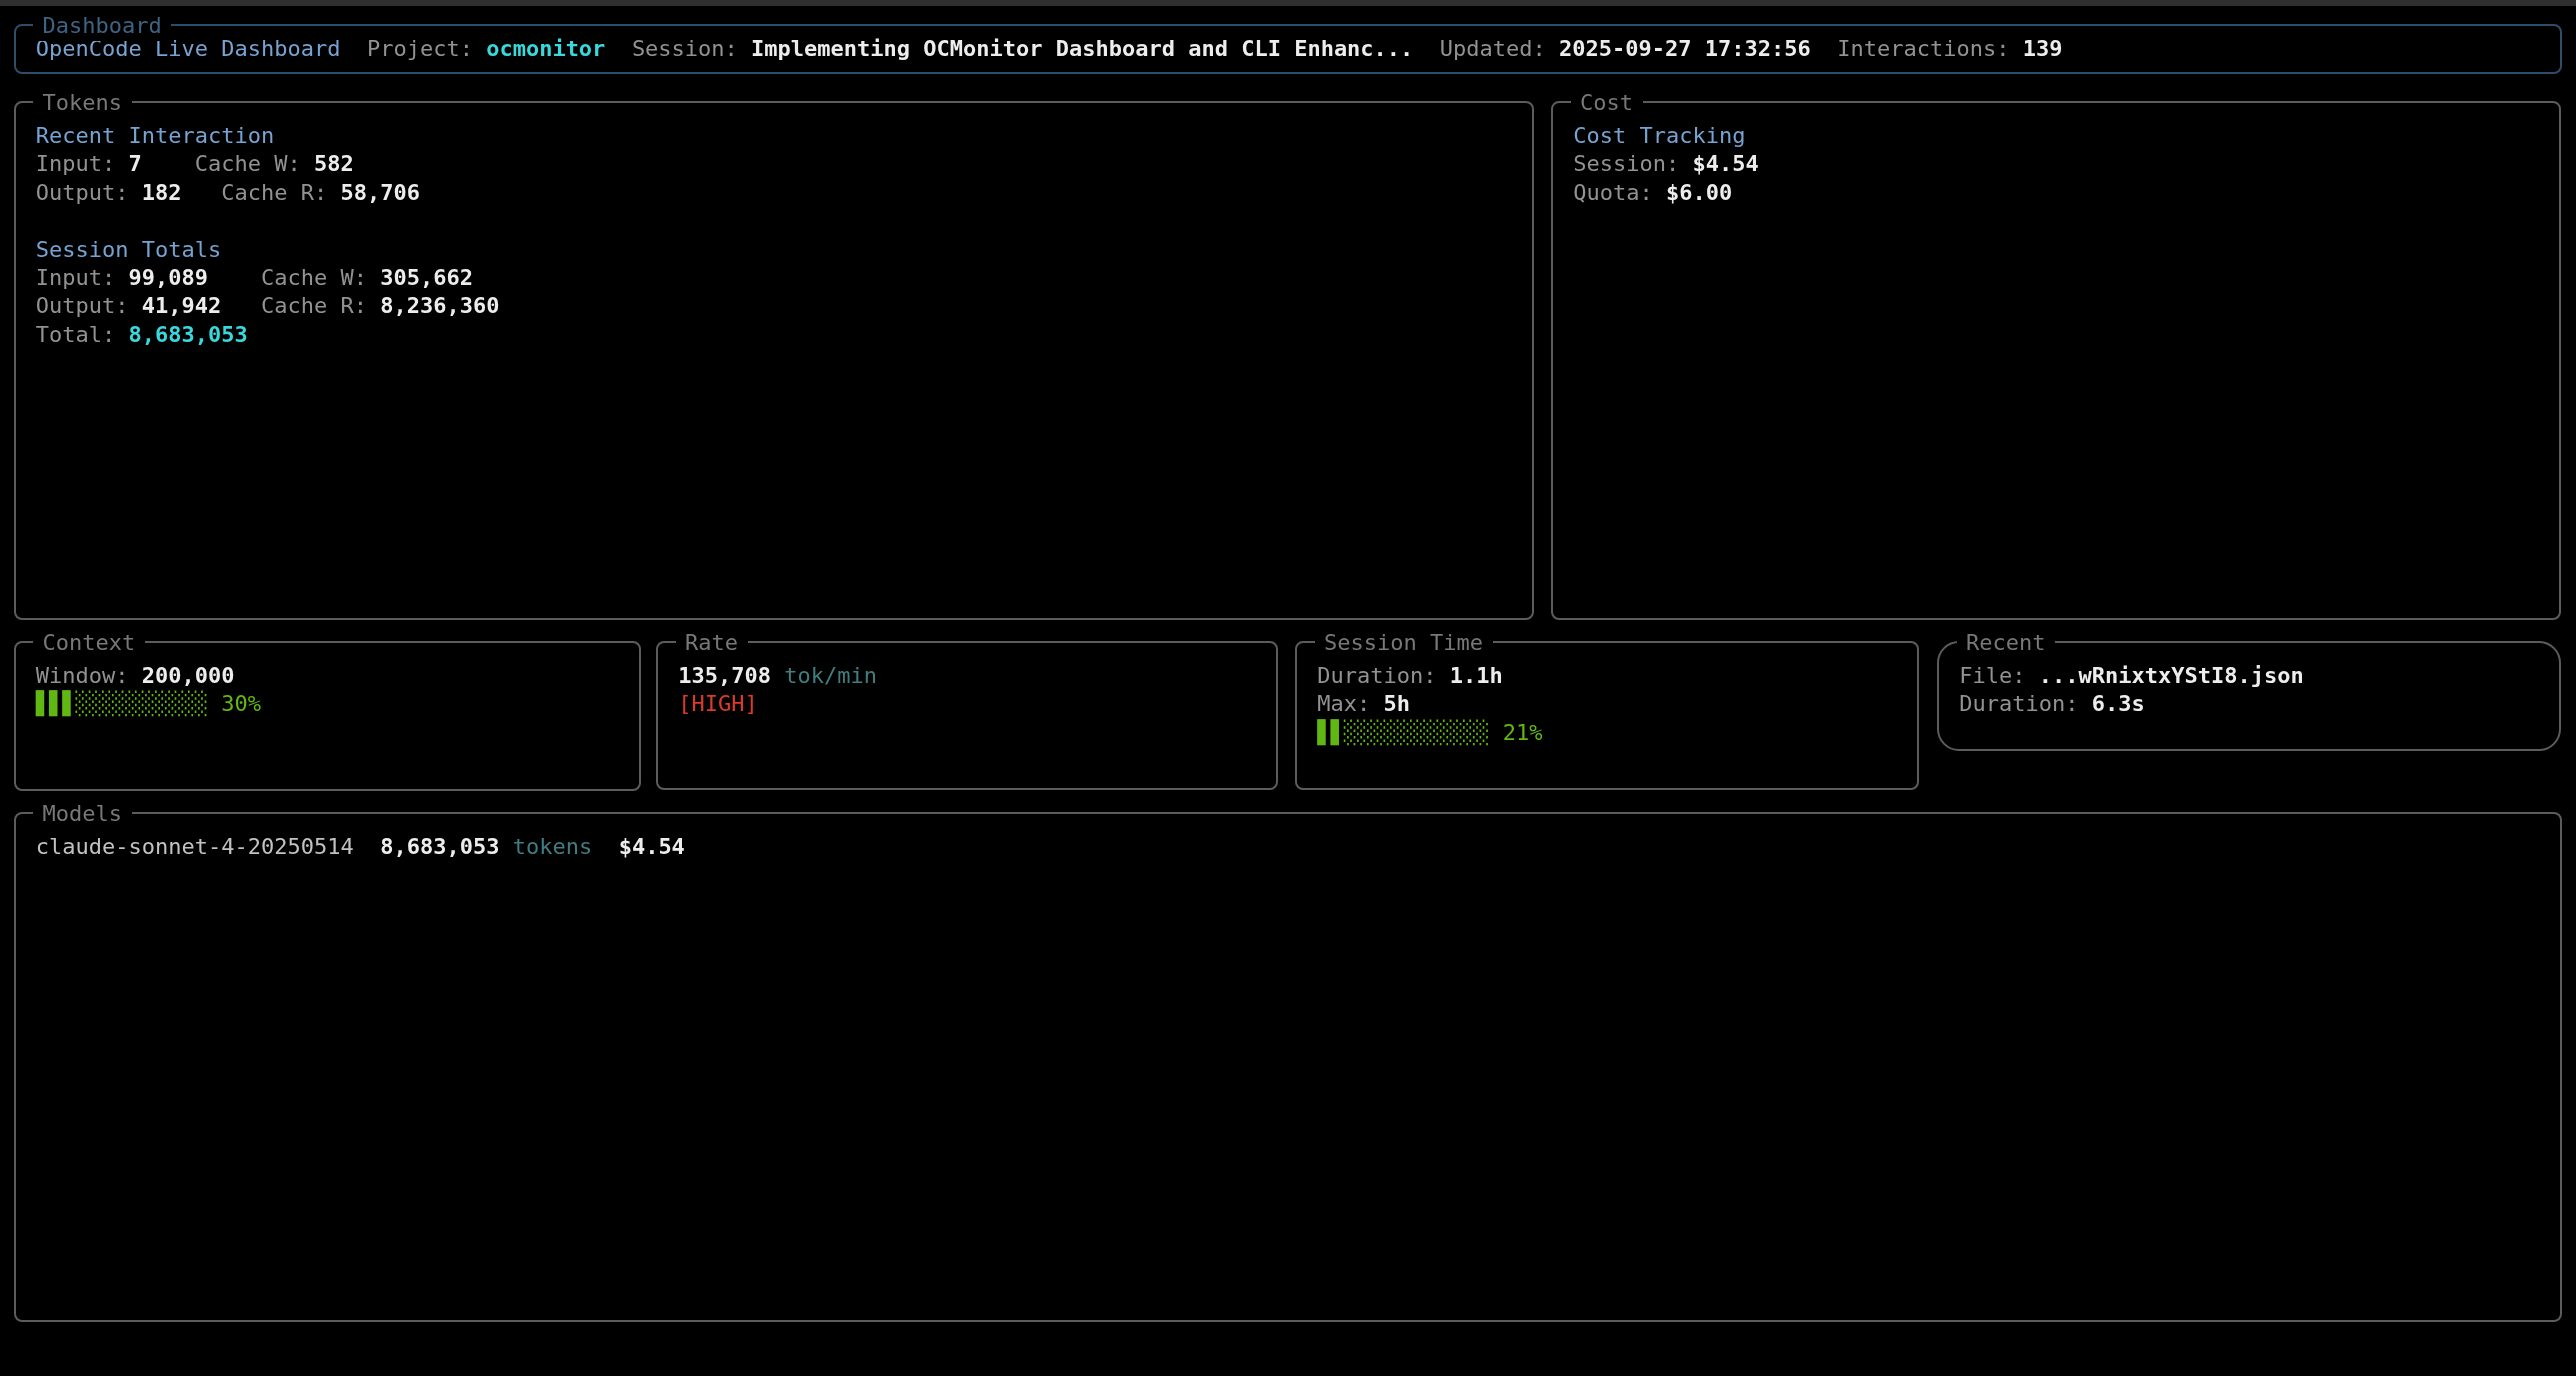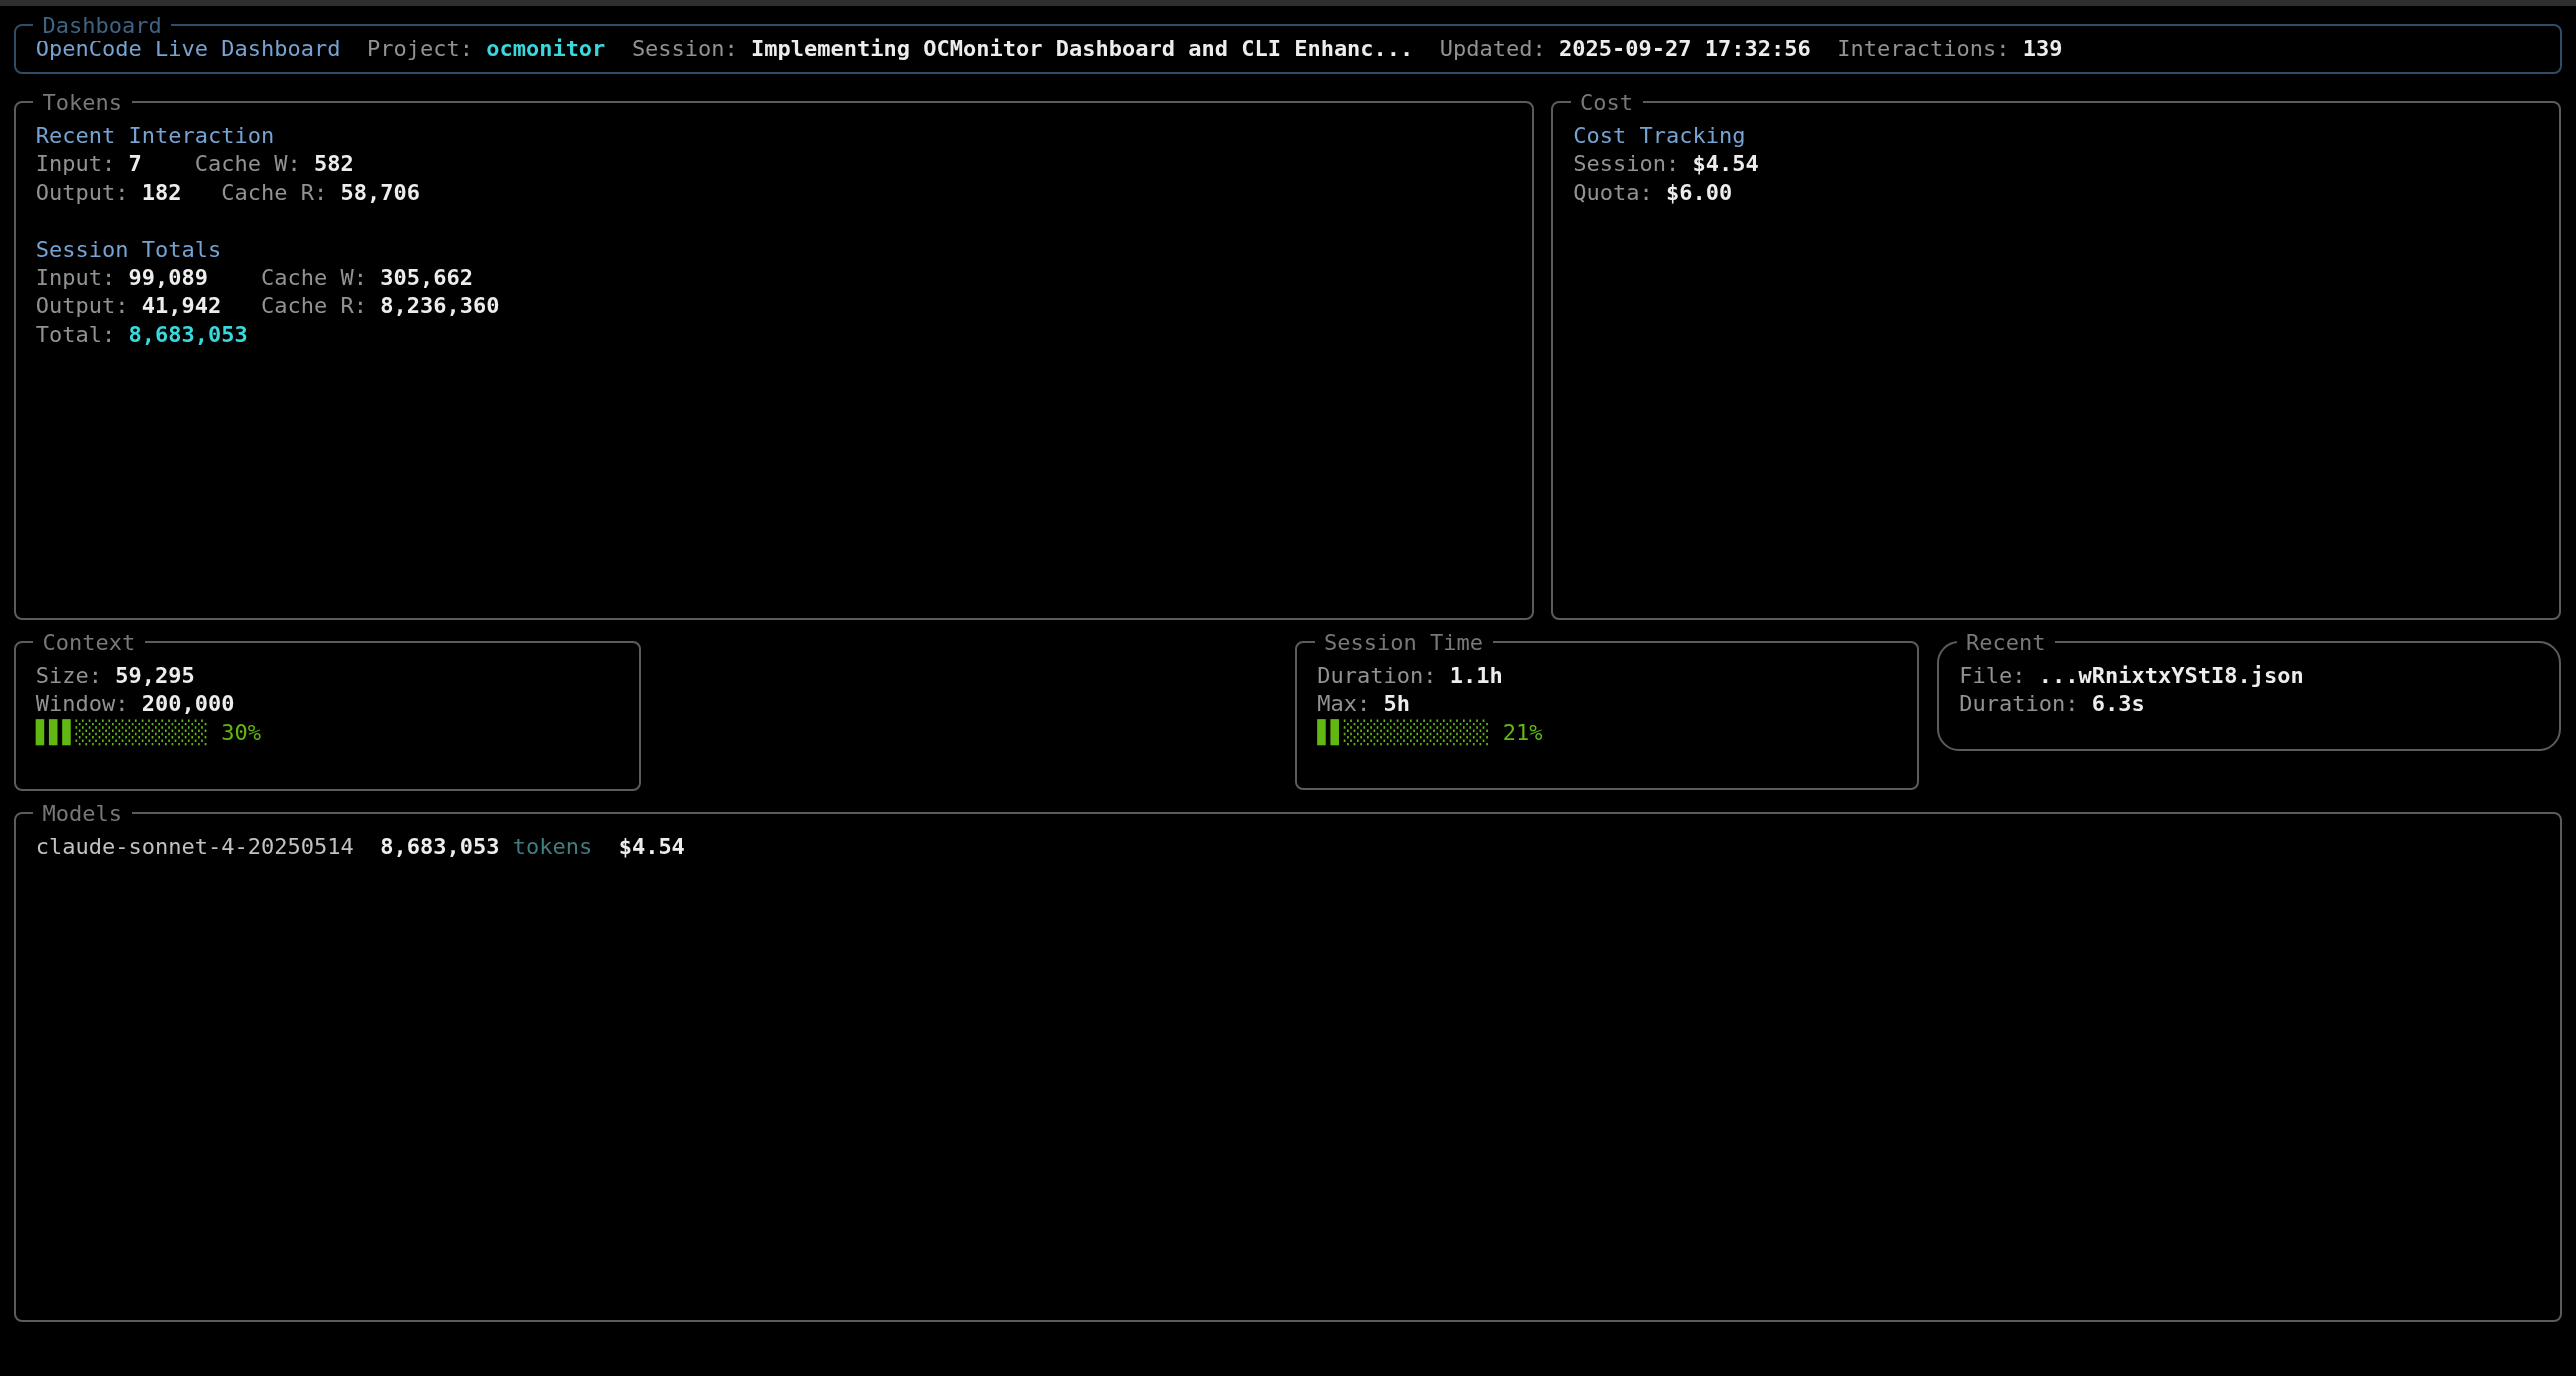--- a/index.html
+++ b/index.html
@@ -81,26 +81,32 @@
     <div class="panel-body">
         <div class="line"><span class="seg s-heading">Cost Tracking</span></div>
         <div class="line"><span class="seg s-label">Session: </span><span class="seg s-value">$4.54</span></div>
         <div class="line"><span class="seg s-label">Quota: </span><span class="seg s-value">$6.00</span></div>
       </div>
   </section>
 
   <section class="panel" id="p-context" style="left:13.5px;top:641px;width:627px;height:150px;">
     <span class="panel-title">Context</span>
     <div class="panel-body">
-        <div class="line"><span class="seg s-label">Size: </span><span class="seg s-value">59,295</span></div>
         <div class="line"><span class="seg s-label">Window: </span><span class="seg s-value">200,000</span></div>
         <div class="line"><span class="bar-green">▋▋▋░░░░░░░░░░</span><span class="seg s-green"> 30%</span></div>
       </div>
   </section>
 
+  <section class="panel" id="p-rate" style="left:656px;top:641px;width:622px;height:149px;">
+    <span class="panel-title">Rate</span>
+    <div class="panel-body">
+        <div class="line"><span class="seg s-value">135,708</span><span class="seg s-label"> </span><span class="seg s-teal">tok/min</span></div>
+        <div class="line"><span class="seg s-red">[HIGH]</span></div>
+      </div>
+  </section>
 
   <section class="panel" id="p-session-time" style="left:1295px;top:641px;width:624px;height:149px;">
     <span class="panel-title">Session Time</span>
     <div class="panel-body">
         <div class="line"><span class="seg s-label">Duration: </span><span class="seg s-value">1.1h</span></div>
         <div class="line"><span class="seg s-label">Max: </span><span class="seg s-value">5h</span></div>
         <div class="line"><span class="bar-green">▋▋░░░░░░░░░░░</span><span class="seg s-green"> 21%</span></div>
       </div>
   </section>
 

